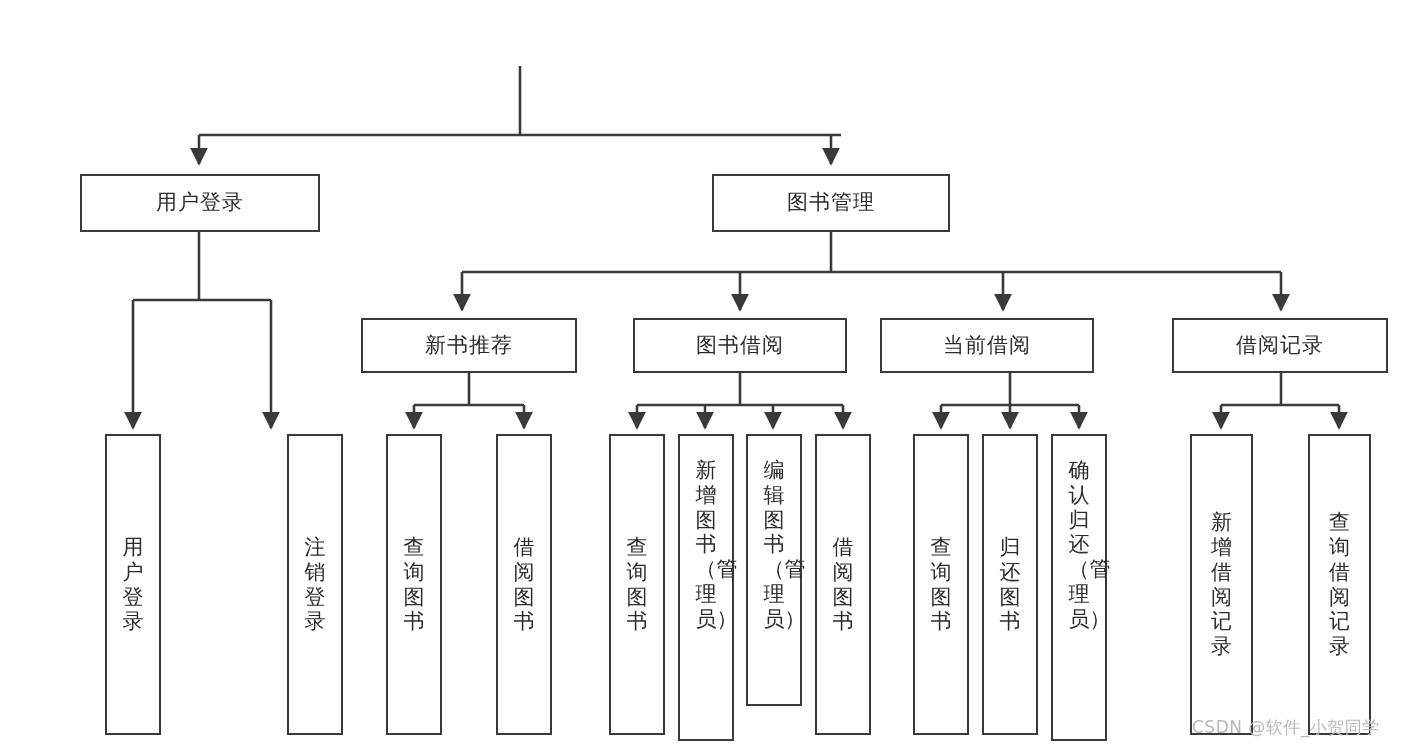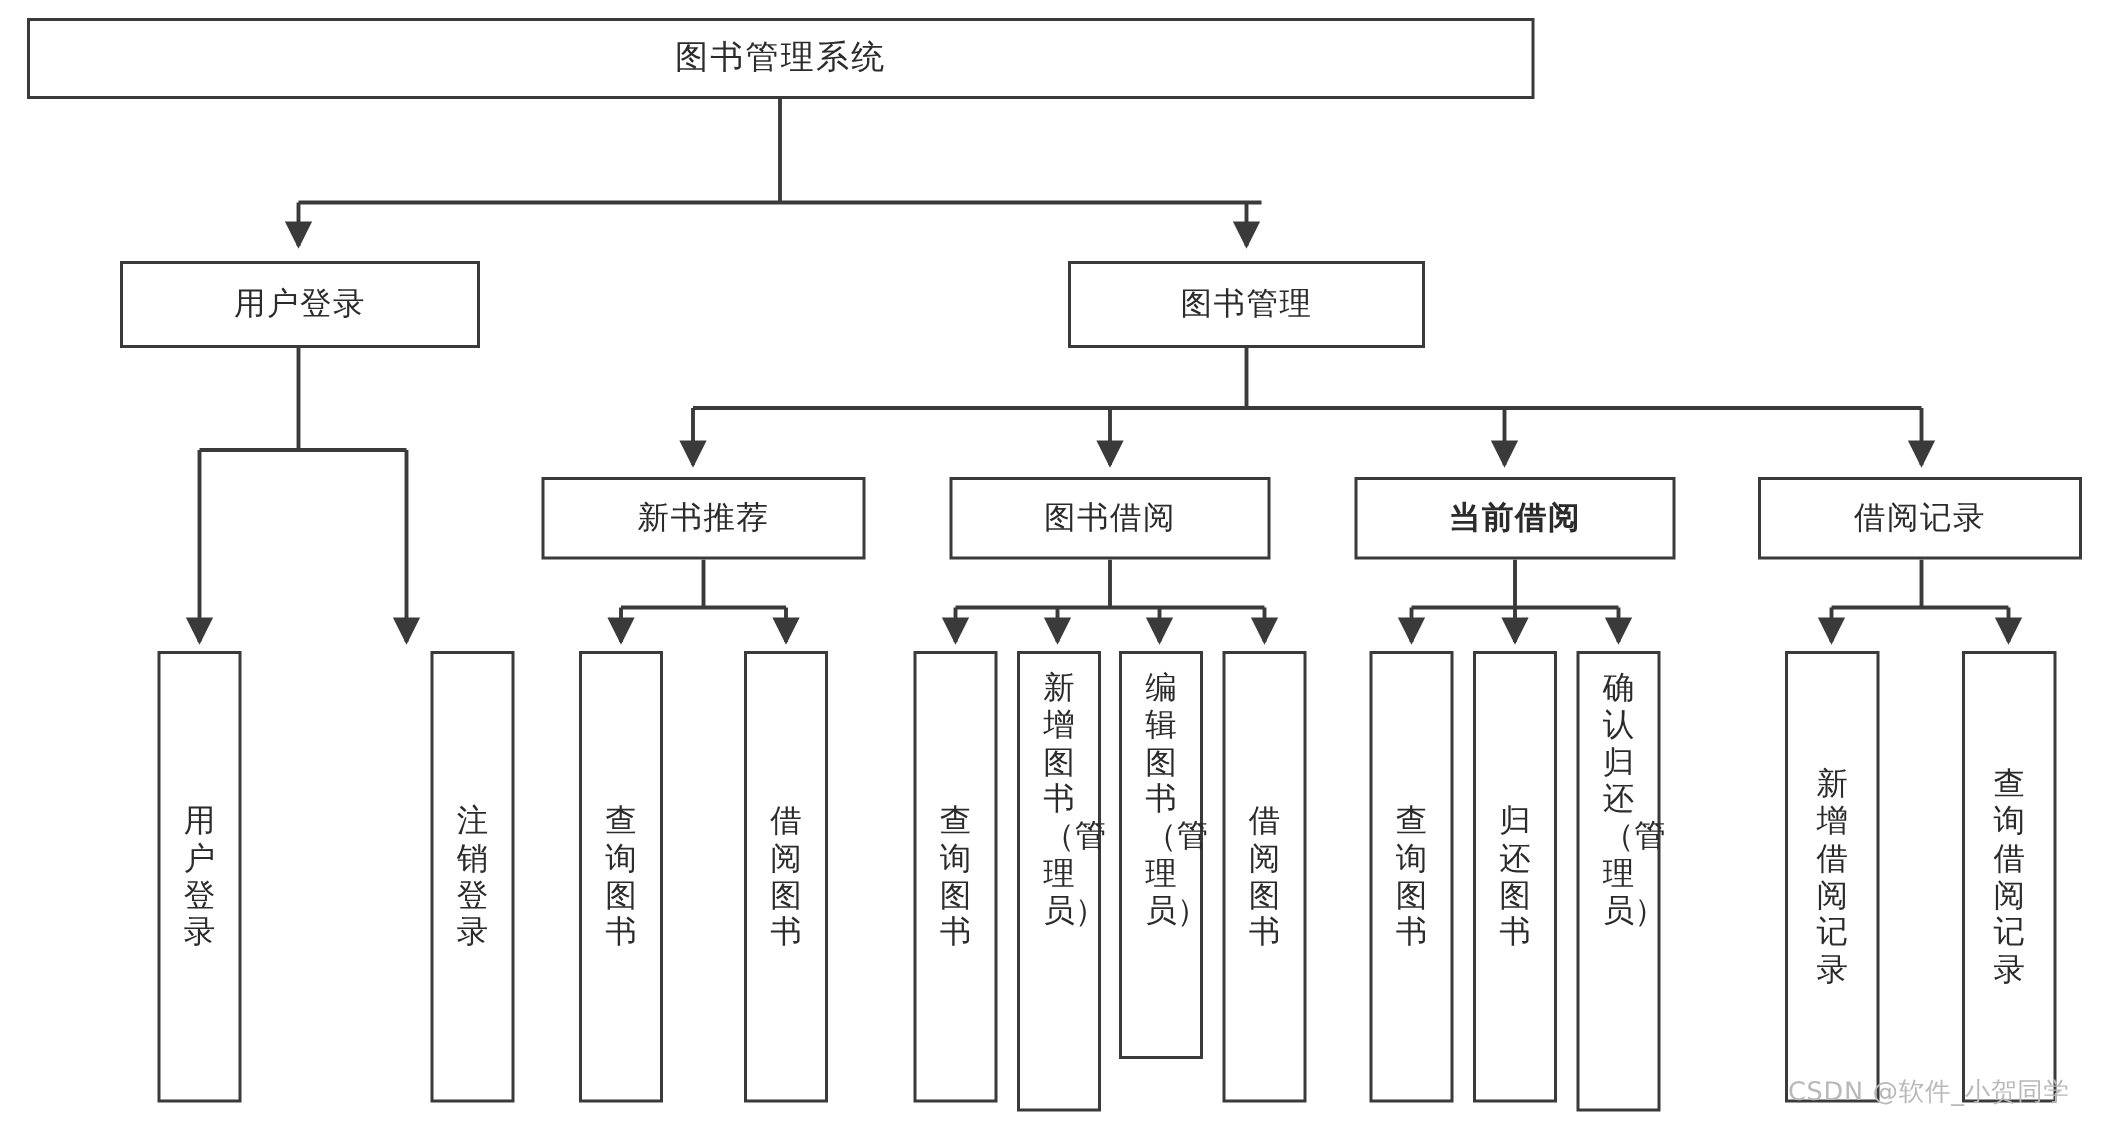--- a/index.html
+++ b/index.html
@@ -49,21 +49,21 @@
     letter-spacing: 1px;
   }
   .node.root .node-label {
     font-size: 22px;
     letter-spacing: 1.5px;
   }
   
   .node.leaf {
     align-items: flex-start;
     justify-content: center;
-    padding-top: 10px;
+    padding-top: 22px;
   }
   .node.leaf .node-label {
     font-size: 21px;
     line-height: 1.18;
     letter-spacing: 0px;
     width: 1em;
     word-break: break-all;
     white-space: normal;
     text-align: center;
   }
@@ -128,38 +128,35 @@
       <path d="M 1010 405 L 1010 428" marker-end="url(#arrow)"></path>
       <path d="M 1079 405 L 1079 428" marker-end="url(#arrow)"></path>
 
       <path d="M 1281 373 L 1281 405"></path>
       <path d="M 1221 405 L 1339 405"></path>
       <path d="M 1221 405 L 1221 428" marker-end="url(#arrow)"></path>
       <path d="M 1339 405 L 1339 428" marker-end="url(#arrow)"></path>
     </g>
   </svg>
 
-  <div class="node horiz root" style="left:18px; top:12px; width:1005px; height:54px;">
-    <span class="node-label">图书管理系统</span>
-  </div>
 
   <div class="node horiz" style="left:80px; top:174px; width:240px; height:58px;">
     <span class="node-label">用户登录</span>
   </div>
   <div class="node horiz" style="left:712px; top:174px; width:238px; height:58px;">
     <span class="node-label">图书管理</span>
   </div>
 
   <div class="node horiz" style="left:361px; top:318px; width:216px; height:55px;">
     <span class="node-label">新书推荐</span>
   </div>
   <div class="node horiz" style="left:633px; top:318px; width:214px; height:55px;">
     <span class="node-label">图书借阅</span>
   </div>
-  <div class="node horiz" style="left:903px; top:318px; width:214px; height:55px;font-weight:bold;">
+  <div class="node horiz" style="left:880px; top:318px; width:214px; height:55px;">
     <span class="node-label">当前借阅</span>
   </div>
   <div class="node horiz" style="left:1172px; top:318px; width:216px; height:55px;">
     <span class="node-label">借阅记录</span>
   </div>
 
   <div class="node leaf centered" style="left:105px; top:434px; width:56px; height:301px;">
     <span class="node-label">用户登录</span>
   </div>
   <div class="node leaf centered" style="left:243px; top:434px; width:56px; height:301px;margin-left:44px;">

